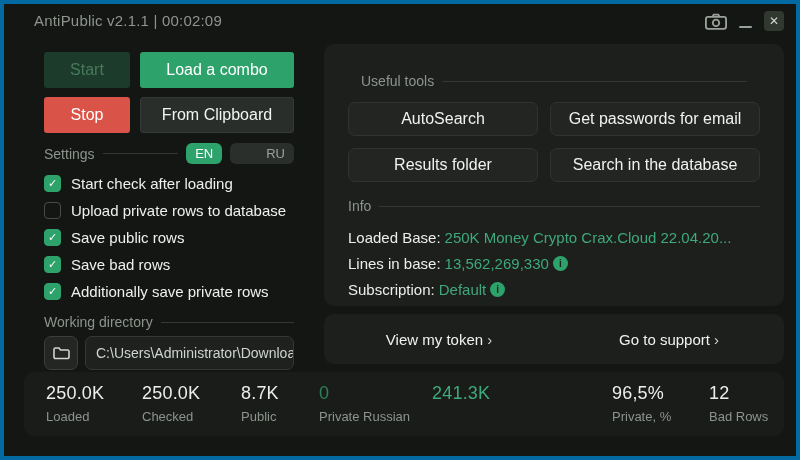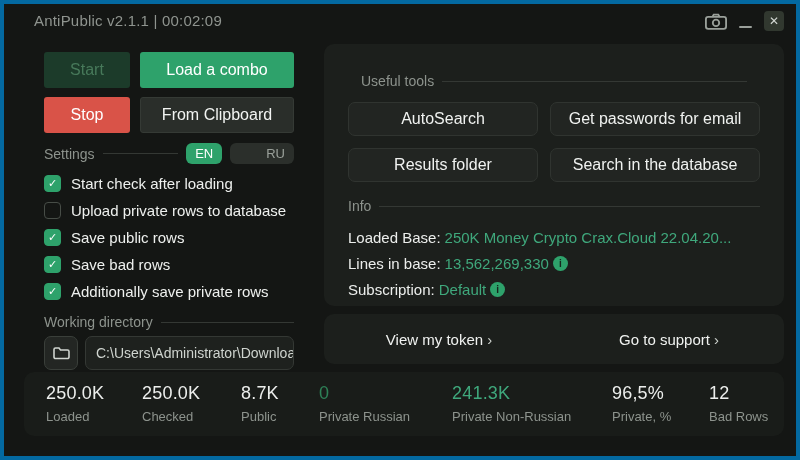--- a/index.html
+++ b/index.html
@@ -194,23 +194,22 @@
       <div class="stat-label">Checked</div>
     </div>
     <div class="stat" style="left: 217px;">
       <div class="stat-value" style="color: rgb(236, 238, 236);">8.7K</div>
       <div class="stat-label">Public</div>
     </div>
     <div class="stat" style="left: 295px;">
       <div class="stat-value" style="color: rgb(46, 128, 87);">0</div>
       <div class="stat-label">Private Russian</div>
     </div>
-    <div class="stat" style="left: 428px;">
+    <div class="stat" style="left: 408px;">
       <div class="stat-value" style="color: rgb(63, 168, 124);">241.3K</div>
-      <div class="stat-label">Private Non-Russian</div>
     </div>
     <div class="stat" style="left: 588px;">
       <div class="stat-value" style="color: rgb(236, 238, 236);">96,5%</div>
       <div class="stat-label">Private, %</div>
     </div>
     <div class="stat" style="left: 685px;">
       <div class="stat-value" style="color: rgb(236, 238, 236);">12</div>
       <div class="stat-label">Bad Rows</div>
     </div>
   </div>

